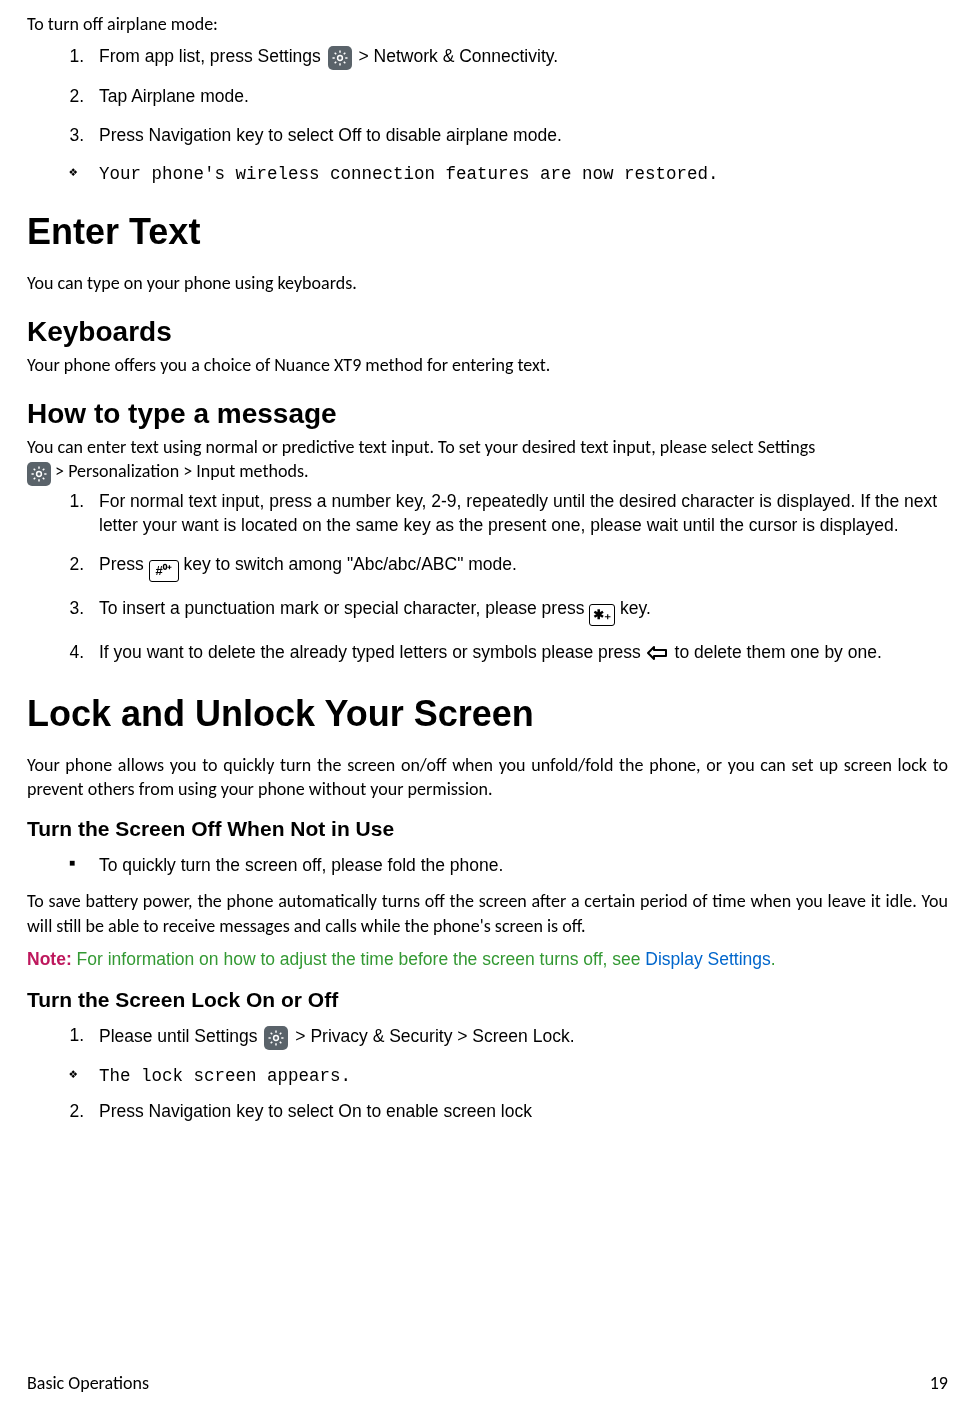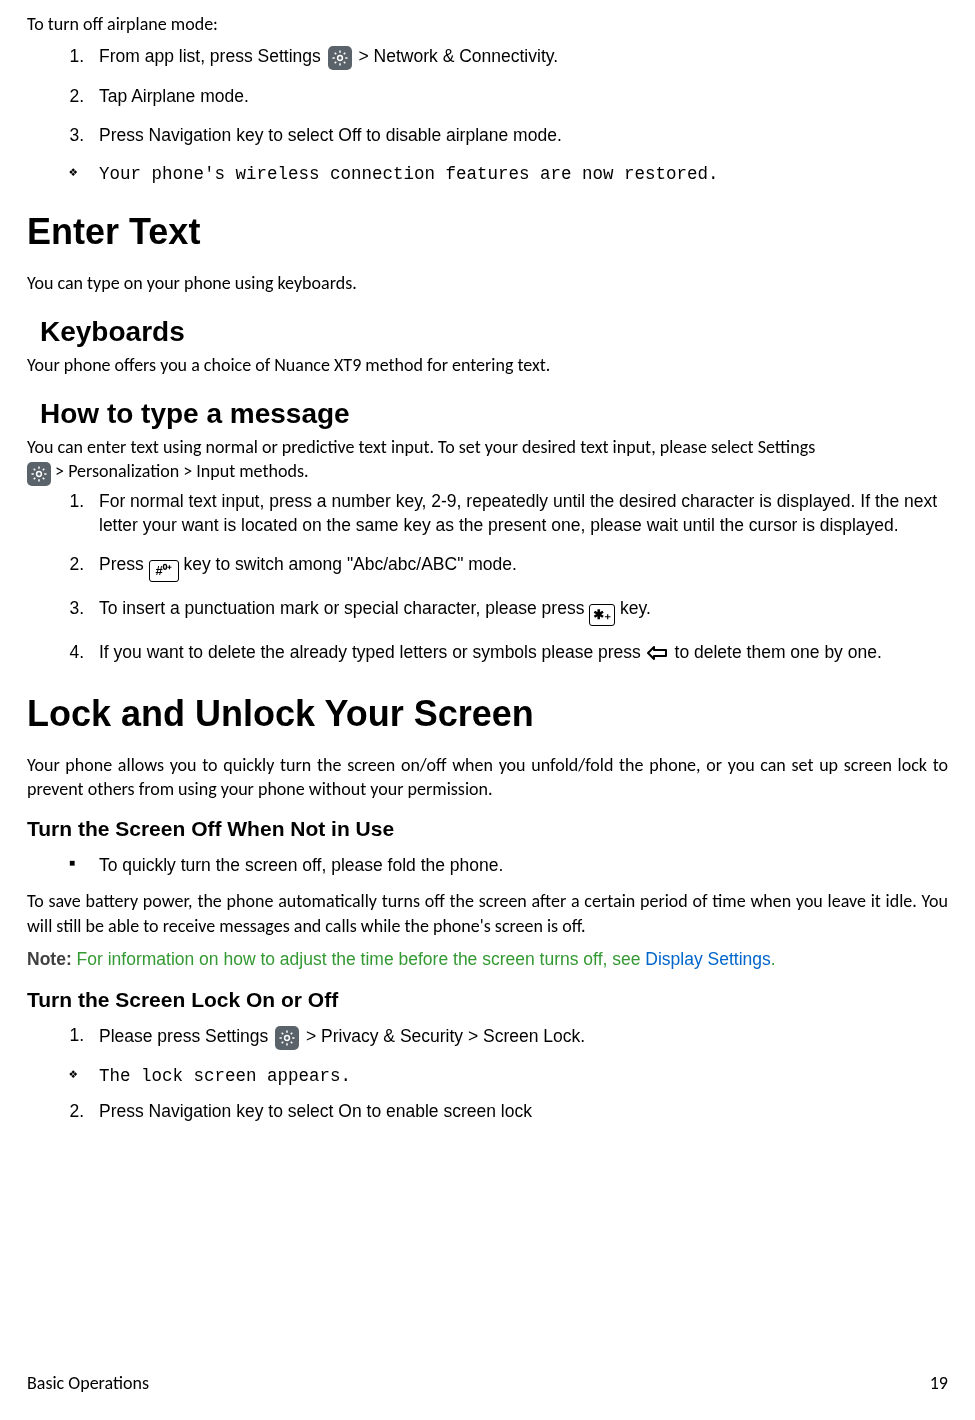--- a/index.html
+++ b/index.html
@@ -8,21 +8,21 @@
     height: 1420px;
     padding: 12px 27px 20px 27px;
     font-family: Arial, Helvetica, sans-serif;
     font-size: 17.5px;
     color: #000;
     line-height: 1.35;
     position: relative;
   }
   .body-text { font-family: Calibri, Arial, sans-serif; font-size: 18px; }
   h1 { font-size: 36px; font-weight: bold; margin-top: 22px; margin-bottom: 14px; font-family: Arial, sans-serif; }
-  h2 { font-size: 28px; font-weight: bold; margin-top: 18px; margin-bottom: 2px; font-family: Arial, sans-serif; margin-left: 13px; }
+  h2 { font-size: 28px; font-weight: bold; margin-top: 18px; margin-bottom: 2px; font-family: Arial, sans-serif; }
   h3 { font-size: 21px; font-weight: bold; margin-top: 14px; margin-bottom: 10px; font-family: Arial, sans-serif; }
   p { margin-bottom: 8px; }
   .justify { text-align: justify; }
   ol { list-style: decimal; padding-left: 62px; }
   ol > li { padding-left: 10px; margin-bottom: 15px; }
   ul.diamond { list-style: none; padding-left: 64px; }
   ul.diamond > li { padding-left: 8px; margin-bottom: 12px; position: relative; font-family: Liberation Mono, monospace; }
   ul.diamond > li::before { content: "❖"; position: absolute; left: -22px; top: 0; font-size: 14px; }
   ul.square { list-style: none; padding-left: 64px; }
   ul.square > li { padding-left: 8px; margin-bottom: 12px; position: relative; margin-top: 9px; }
@@ -34,21 +34,21 @@
     display: inline-flex; align-items: center; justify-content: center; vertical-align: -6px;
   }
   .settings-icon svg { width: 18px; height: 18px; }
   .key-hash, .key-star {
     display: inline-block; width: 30px; height: 22px; border: 1.5px solid #000;
     border-radius: 3px; vertical-align: -5px; text-align: center; line-height: 19px;
     font-size: 13px; font-weight: bold; font-family: Arial;
   }
   .key-star { width: 26px; }
   .back-arrow { display: inline-block; vertical-align: -4px; }
-  .note-red { color: #404040; font-weight: bold; }
+  .note-red { color: #be185d; font-weight: bold; }
   .note-green { color: #339933; }
   .link-blue { color: #0066cc; }
   .footer {
     position: absolute; bottom: 25px; left: 27px; right: 27px;
     display: flex; justify-content: space-between;
     font-family: Calibri, Arial, sans-serif; font-size: 18px;
   }
   .mb4 { margin-bottom: 4px; }
   .mt10 { margin-top: 10px; }
 </style>
@@ -125,21 +125,21 @@
 </ul>
 <p class="body-text justify">To save battery power, the phone automatically turns off the screen after a certain period of time when you leave it idle. You will still be able to receive messages and calls while the phone's screen is off.</p>
 
 <p class="mt10">
   <span class="note-red">Note:</span><span class="note-green"> For information on how to adjust the time before the screen turns off, see </span><span class="link-blue">Display Settings</span><span class="note-green">.</span>
 </p>
 
 <h3>Turn the Screen Lock On or Off</h3>
 <ol>
   <li>
-    <span>Please press </span><b>Settings</b>
+    <span>Please until </span><b>Settings</b>
     <span class="icon-wrap"><span class="settings-icon">
           <svg viewBox="0 0 24 24">
             <g fill="none" stroke="#fff" stroke-width="2">
               <circle cx="12" cy="12" r="3.2"></circle>
               <path d="M12 2v3M12 19v3M2 12h3M19 12h3M4.9 4.9l2.1 2.1M17 17l2.1 2.1M4.9 19.1l2.1-2.1M17 7l2.1-2.1"></path>
             </g>
           </svg>
         </span></span>
     <span> &gt; </span><b>Privacy &amp; Security</b><span> &gt; </span><b>Screen Lock</b><span>.</span>
   </li>

